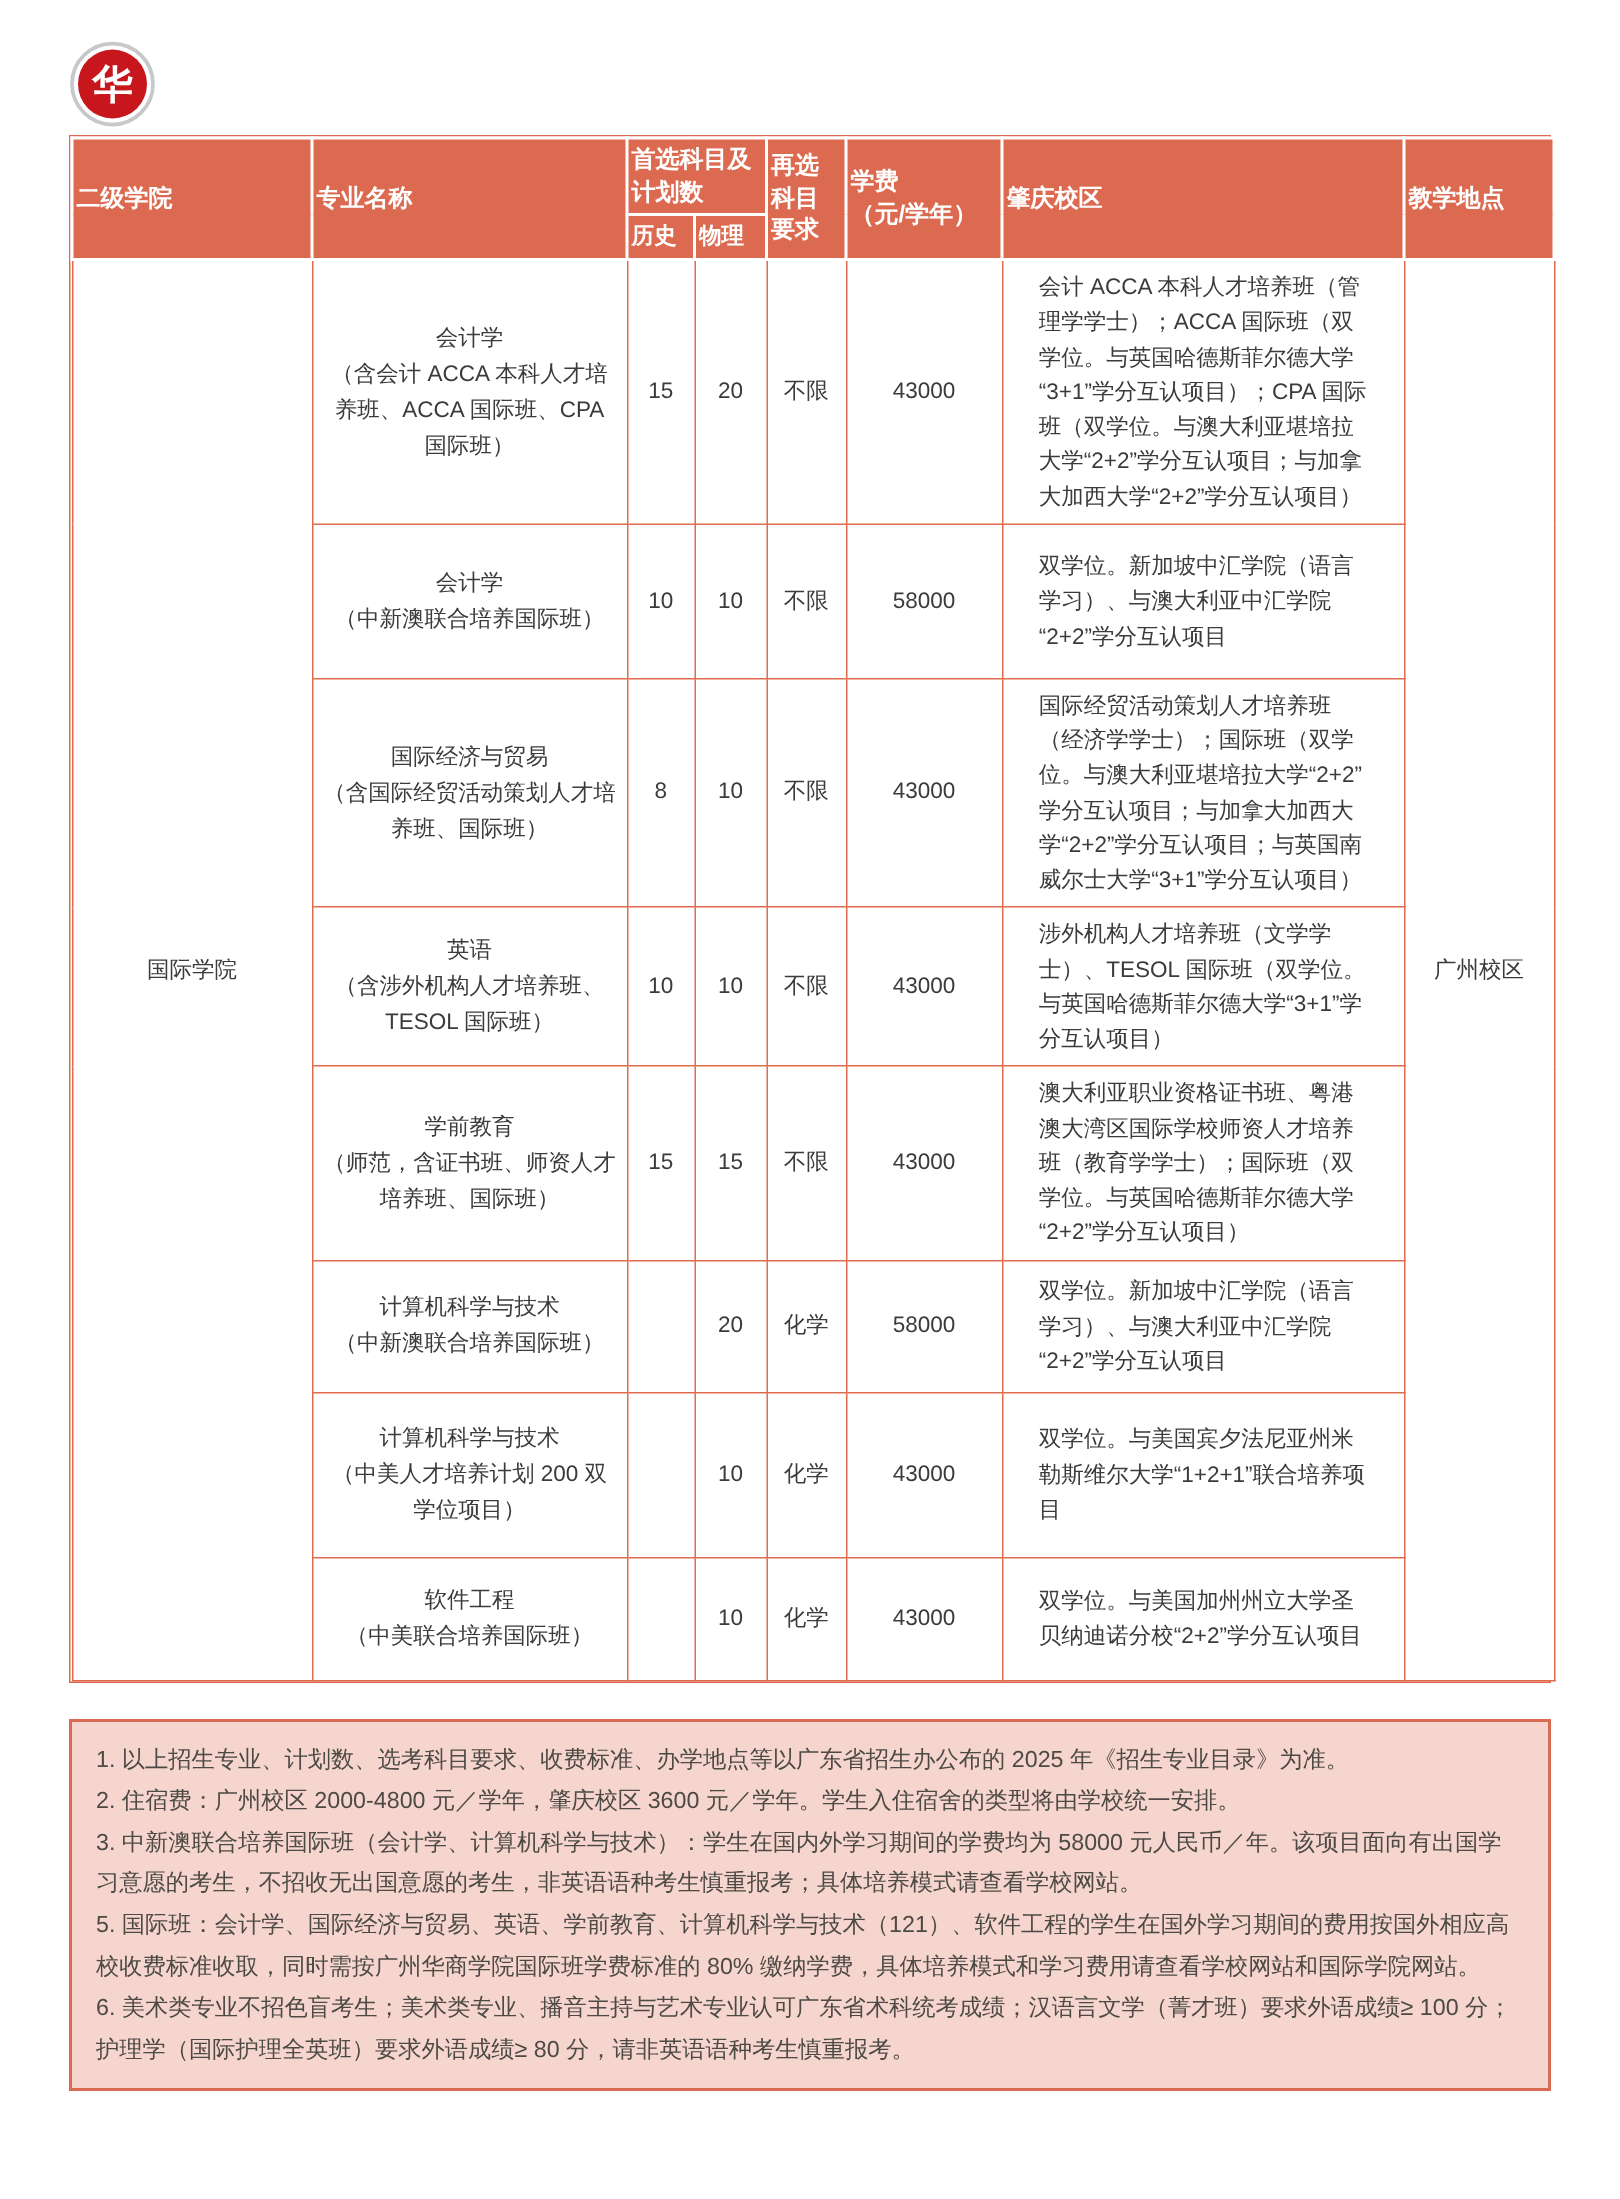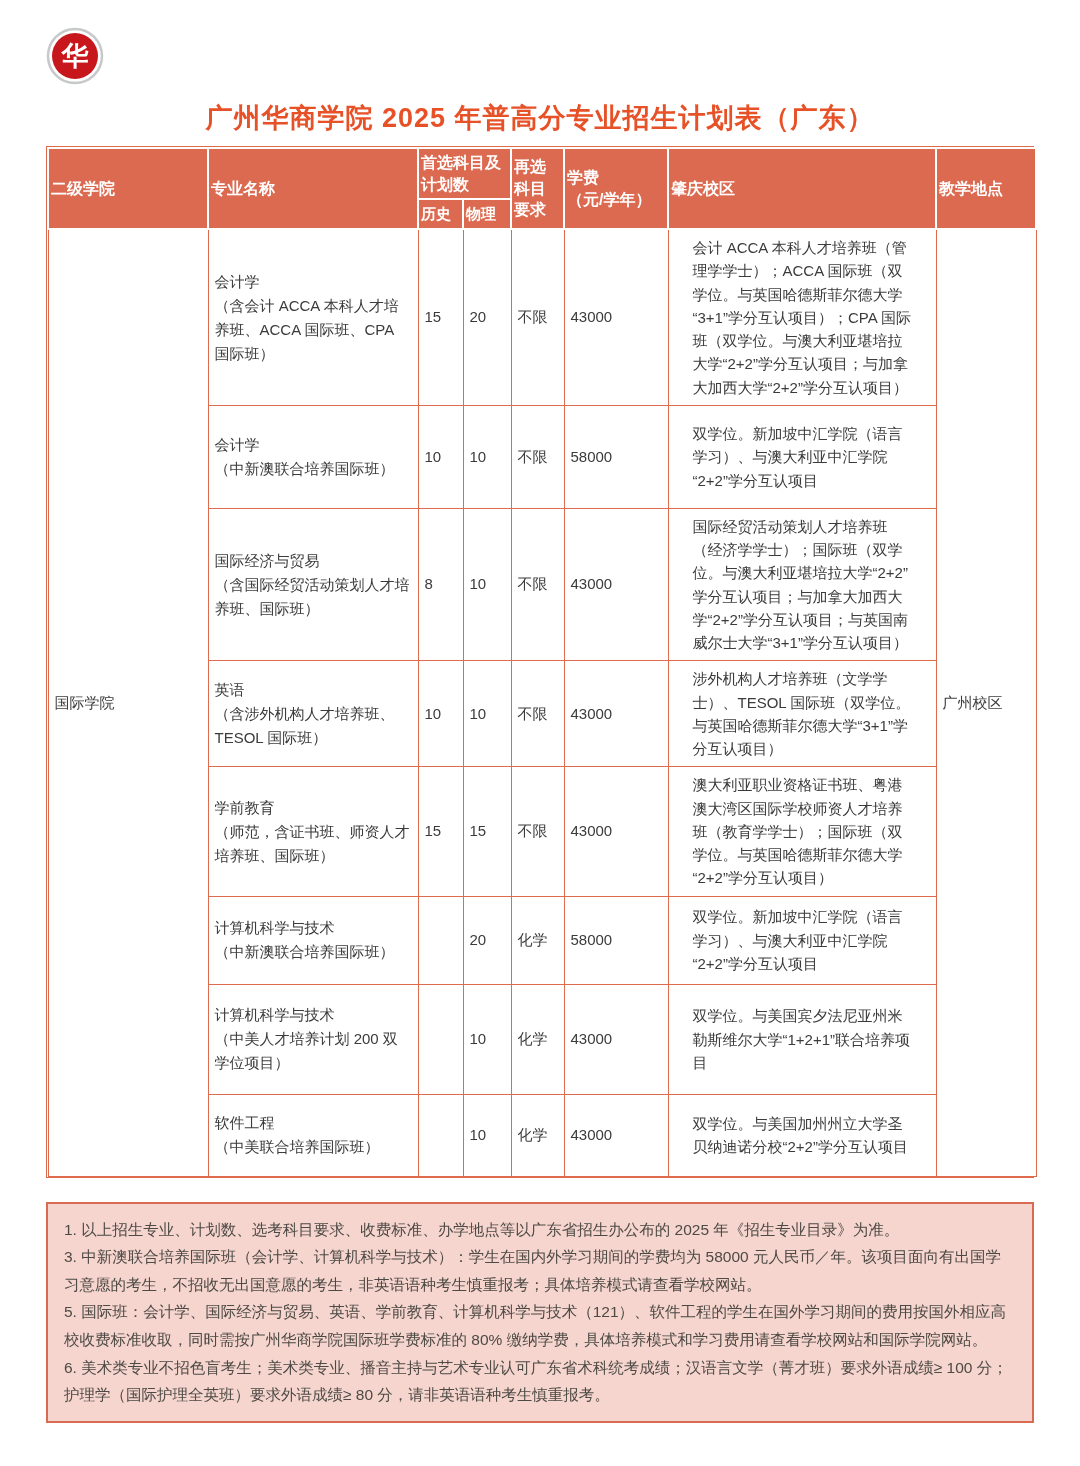--- a/index.html
+++ b/index.html
@@ -57,20 +57,21 @@
     line-height:1.35;
   }
   thead tr.h1{height:46px;}
   thead tr.h2{height:30px;}
   thead tr.h2 th{font-size:15px;}
 
   tbody td{
     border:1px solid #e06a4e;
     font-size:15px;
     vertical-align:middle;
+    text-align:center;
     padding:16px 6px;
     line-height:1.5;
     background:#ffffff;
   }
   tbody td.degree{
     text-align:left;
     padding:6px 24px;
     line-height:1.55;
   }
   tbody td.major{line-height:1.6;}
@@ -103,21 +104,20 @@
   <div class="logo-row">
     <span>
       <svg width="58" height="58" viewBox="0 0 58 58">
         <circle cx="29" cy="29" r="27" fill="#ffffff" stroke="#c6c8ca" stroke-width="2.5"></circle>
         <circle cx="29" cy="29" r="23" fill="#c8161d"></circle>
         <text x="29" y="38" text-anchor="middle" font-size="27" font-weight="bold" fill="#ffffff">华</text>
       </svg>
     </span>
   </div>
 
-  <div class="doc-title">广州华商学院 2025 年普高分专业招生计划表（广东）</div>
 
   <div class="table-wrap">
     <table>
       <colgroup>
         <col class="c-college">
           <col class="c-major">
           <col class="c-hist">
           <col class="c-phys">
         <col class="c-resel">
           <col class="c-fee">
@@ -233,18 +233,19 @@
           <td>化学</td>
           <td>43000</td>
           <td class="degree">双学位。与美国加州州立大学圣贝纳迪诺分校“2+2”学分互认项目</td>
         </tr>
       </tbody>
     </table>
   </div>
 
   <div class="notes">
     <p class="note">1. 以上招生专业、计划数、选考科目要求、收费标准、办学地点等以广东省招生办公布的 2025 年《招生专业目录》为准。</p>
+    <p class="note">2. 住宿费：广州校区 2000-4800 元／学年，肇庆校区 3600 元／学年。学生入住宿舍的类型将由学校统一安排。</p>
     <p class="note">3. 中新澳联合培养国际班（会计学、计算机科学与技术）：学生在国内外学习期间的学费均为 58000 元人民币／年。该项目面向有出国学习意愿的考生，不招收无出国意愿的考生，非英语语种考生慎重报考；具体培养模式请查看学校网站。</p>
     <p class="note">5. 国际班：会计学、国际经济与贸易、英语、学前教育、计算机科学与技术（121）、软件工程的学生在国外学习期间的费用按国外相应高校收费标准收取，同时需按广州华商学院国际班学费标准的 80% 缴纳学费，具体培养模式和学习费用请查看学校网站和国际学院网站。</p>
     <p class="note">6. 美术类专业不招色盲考生；美术类专业、播音主持与艺术专业认可广东省术科统考成绩；汉语言文学（菁才班）要求外语成绩≥ 100 分；护理学（国际护理全英班）要求外语成绩≥ 80 分，请非英语语种考生慎重报考。</p>
   </div>
 
 </div>
 
 </body></html>

